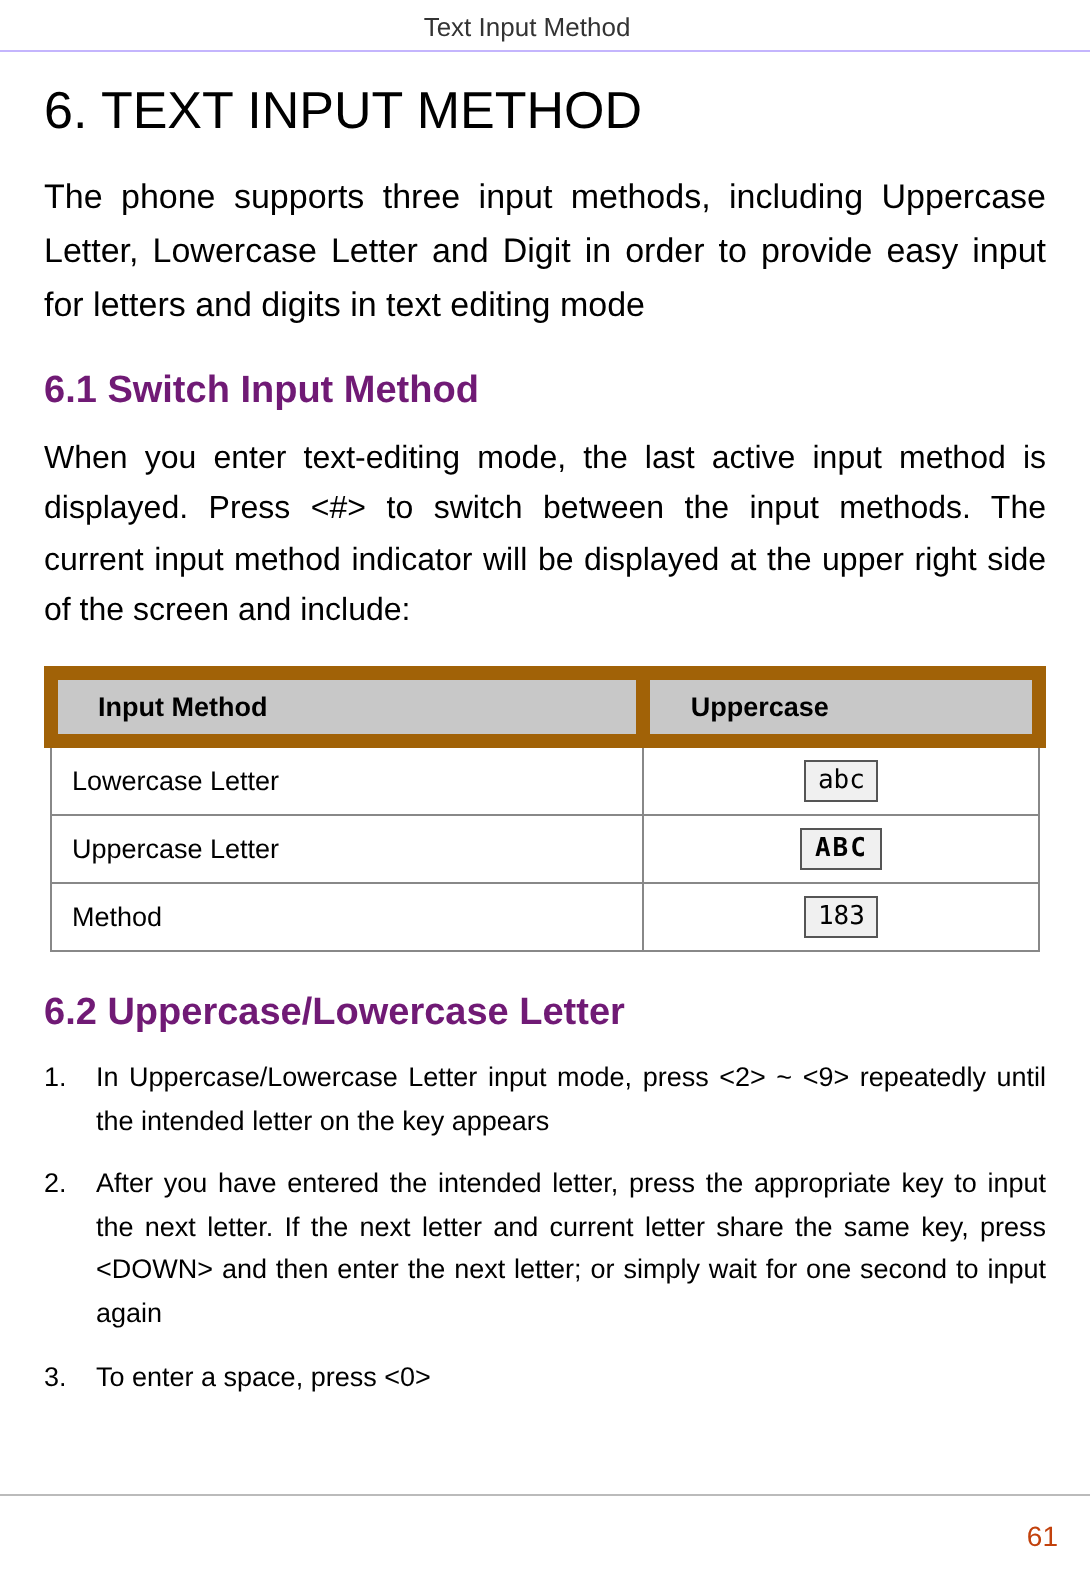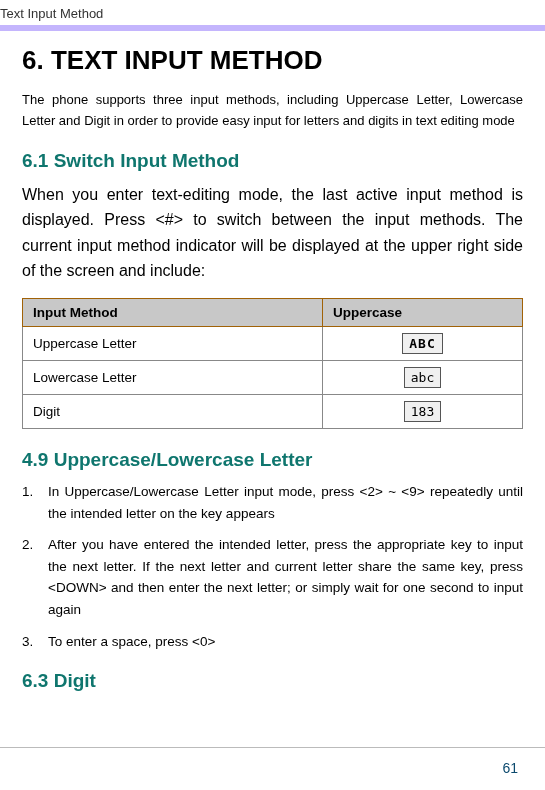--- a/index.html
+++ b/index.html
@@ -12,71 +12,71 @@
       width: 545px;
       min-height: 790px;
       background: #ffffff;
       font-family: Arial, sans-serif;
       font-size: 14px;
       color: #000000;
       position: relative;
     }
 
     .page-header {
-      text-align: left;
+      text-align: center;
       padding: 6px 18px 4px 0;
       font-size: 13px;
       color: #333;
-      border-bottom: 6px solid #c4b5fd;
+      border-bottom: 1px solid #c4b5fd;
     }
 
     .page-content {
       padding: 14px 22px 20px 22px;
     }
 
     .main-title {
       font-size: 26px;
-      font-weight: bold;
+      font-weight: normal;
       color: #000;
       margin-bottom: 14px;
       border-bottom: none;
     }
 
     .intro-text {
-      font-size: 13px;
+      font-size: 17px;
       line-height: 1.6;
       text-align: justify;
       margin-bottom: 18px;
     }
 
     .section-title {
       font-size: 19px;
       font-weight: bold;
-      color: #0f766e;
+      color: #701a75;
       margin-bottom: 10px;
     }
 
     .section-text {
       font-size: 16px;
       line-height: 1.6;
       text-align: justify;
       margin-bottom: 14px;
     }
 
     .input-table {
       width: 100%;
       border-collapse: collapse;
       margin-bottom: 20px;
       font-size: 13.5px;
     }
 
     .input-table th {
       background: #c8c8c8;
-      border: 1px solid #a16207;
-      padding: 6px 10px;
+      border: 7px solid #a16207;
+      padding: 6px 20px;
       font-weight: bold;
       text-align: left;
     }
 
     .input-table td {
       border: 1px solid #888;
       padding: 6px 10px;
     }
 
     .input-table td:first-child {
@@ -124,23 +124,23 @@
       font-weight: normal;
     }
 
     .list-text {
       flex: 1;
     }
 
     .page-footer {
       position: absolute;
       bottom: 14px;
-      right: 27px;
+      right: 16px;
       font-size: 14px;
-      color: #0c4a6e;
+      color: #c2410c;
     }
 
     .divider-line {
       border: none;
       border-top: 1px solid #bbb;
       margin-bottom: 6px;
     }
   </style>
 </head>
 <body>
@@ -161,58 +161,57 @@
 
   <table class="input-table">
     <thead>
       <tr>
         <th>Input Method</th>
         <th>Uppercase</th>
       </tr>
     </thead>
     <tbody>
       <tr>
+        <td>Lowercase Letter</td>
+        <td>
+          <span class="indicator-box abc-lower">abc</span>
+        </td>
+      </tr>
+      <tr>
         <td>Uppercase Letter</td>
         <td>
           <span class="indicator-box abc">ABC</span>
         </td>
       </tr>
       <tr>
-        <td>Lowercase Letter</td>
-        <td>
-          <span class="indicator-box abc-lower">abc</span>
-        </td>
-      </tr>
-      <tr>
-        <td>Digit</td>
+        <td>Method</td>
         <td>
           <span class="indicator-box">183</span>
         </td>
       </tr>
     </tbody>
   </table>
 
-  <h2 class="section-title">4.9 Uppercase/Lowercase Letter</h2>
+  <h2 class="section-title">6.2 Uppercase/Lowercase Letter</h2>
 
   <div class="list-section">
     <div class="list-item">
       <span class="list-number">1.</span>
       <span class="list-text">In Uppercase/Lowercase Letter input mode, press &lt;2&gt;  ~  &lt;9&gt; repeatedly until the intended letter on the key appears</span>
     </div>
     <div class="list-item">
       <span class="list-number">2.</span>
       <span class="list-text">After you have entered the intended letter, press the appropriate key to input the next letter. If the next letter and current letter share the same key, press &lt;DOWN&gt; and then enter the next letter; or simply wait for one second to input again</span>
     </div>
     <div class="list-item">
       <span class="list-number">3.</span>
       <span class="list-text">To enter a space, press &lt;0&gt;</span>
     </div>
   </div>
 
-  <h2 class="section-title">6.3 Digit</h2>
 
 
 </div>
 
 <hr class="divider-line" style="position:absolute; bottom:36px; left:0; right:0;">
 <div class="page-footer">
   <span>61</span>
 </div>
 
 </body></html>

